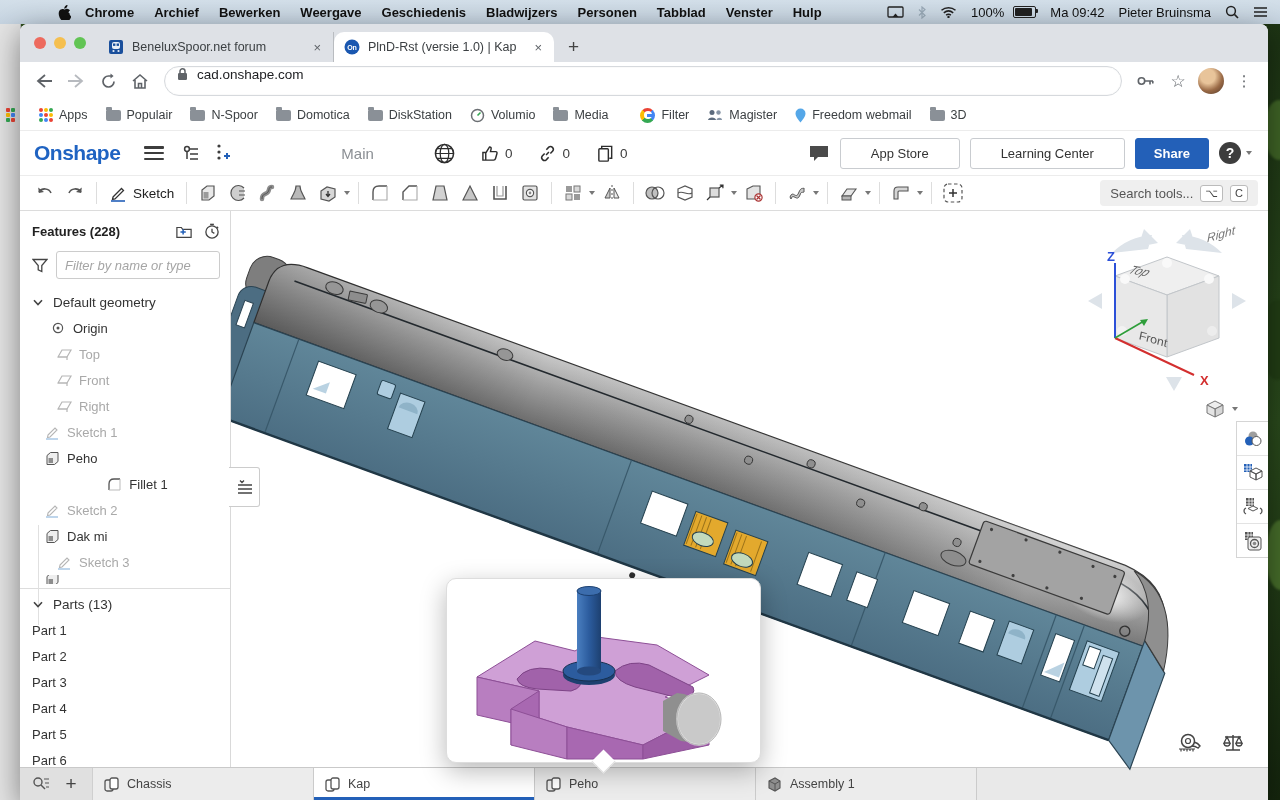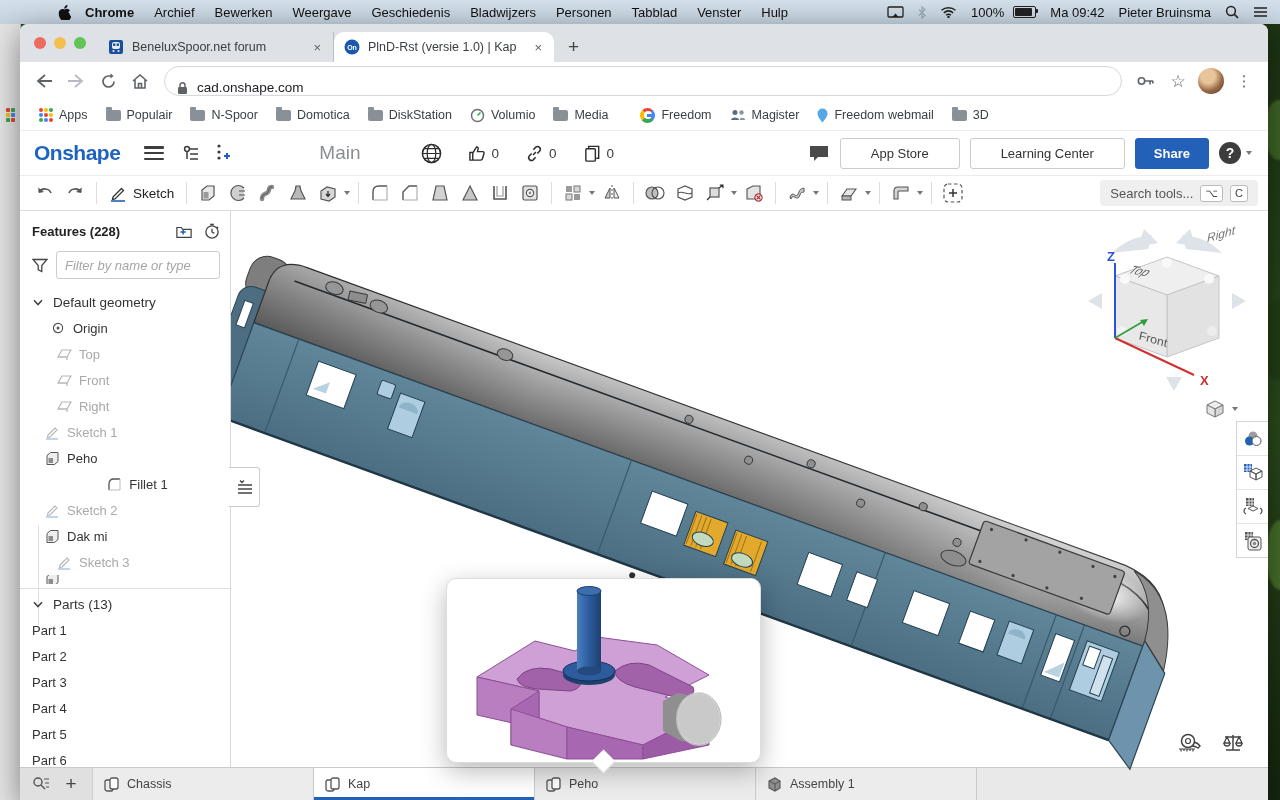--- a/index.html
+++ b/index.html
@@ -10,21 +10,21 @@
   .wp{position:absolute;border-radius:50%;filter:blur(1px);}
   
   .behind-strip{position:absolute;left:0;top:24px;width:20px;height:776px;background:#e4e4e4;border-right:1px solid #bbb;}
   .mini-grid{position:absolute;left:6px;top:84px;width:10px;height:14px;display:grid;grid-template-columns:4px 4px;gap:1px;}
   .mini-grid i{width:4px;height:4px;border-radius:1px;}
 
   
   .menubar{position:absolute;left:0;top:0;width:1280px;height:24px;background:linear-gradient(#d3dfe9,#c6d4e1);
            display:flex;align-items:center;font-size:13px;color:#111;}
   .menubar .apple{margin-left:58px;margin-right:4px;display:flex;align-items:center;}
-  .menubar .mitem{padding:0 10px;}
+  .menubar .mitem{padding:0 10px;font-weight:bold;}
   .menubar .mitem.app{font-weight:bold;}
   .menubar .spacer{flex:1;}
   .statusicon{display:flex;align-items:center;margin:0 7px;}
   .battery{width:21px;height:10px;border:1px solid #222;border-radius:2px;position:relative;margin-left:2px;}
   .battery .fill{position:absolute;left:1px;top:1px;bottom:1px;width:17px;background:#222;border-radius:1px;}
   .battery .nub{position:absolute;right:-3px;top:2px;width:2px;height:4px;background:#222;border-radius:0 1px 1px 0;}
   .mtxt{margin:0 7px;white-space:nowrap;}
 
   
   .chrome-window{position:absolute;left:20px;top:24px;width:1248px;height:776px;background:#fff;
@@ -36,41 +36,41 @@
   .tab{height:30px;display:flex;align-items:center;padding:0 10px;font-size:12.5px;color:#3c4043;max-width:230px;position:relative;}
   .tab.inactive{margin-left:78px;width:215px;border-right:1px solid #b9bcc0;}
   .tab.active{width:200px;background:#fff;border-radius:10px 10px 0 0;}
   .tab .title{flex:1;overflow:hidden;white-space:nowrap;text-overflow:ellipsis;margin:0 8px;}
   .tab .close{color:#5f6368;font-size:13px;padding:0 2px;}
   .favicon{width:16px;height:16px;flex:0 0 16px;}
   .newtab{font-size:19px;color:#444;padding:0 14px;align-self:center;margin-top:8px;}
 
   .navbar{height:38px;background:#fff;display:flex;align-items:center;padding:0 8px;}
   .navbtn{width:28px;height:28px;display:flex;align-items:center;justify-content:center;margin:0 2px;color:#5f6368;}
-  .omnibox{flex:1;height:28px;background:#fff;border:1px solid #d6d9dd;border-radius:15px;display:flex;align-items:flex-end;
+  .omnibox{flex:1;height:28px;background:#fff;border:1px solid #d6d9dd;border-radius:15px;display:flex;align-items:flex-start;
            padding:0 12px;margin:0 8px;font-size:13.5px;color:#202124;box-shadow:inset 0 0 0 1px rgba(0,0,0,0.02);}
   .omnibox .url{margin-left:9px;}
   .avatar{width:26px;height:26px;border-radius:50%;background:radial-gradient(circle at 38% 32%,#e8c49a 0 30%,#9a6a46 60%,#4a3426 100%);margin:0 4px;}
 
   .bookmarksbar{height:30px;background:#fff;display:flex;align-items:center;font-size:12.5px;color:#3c4043;padding-left:10px;border-bottom:1px solid #ececec;}
   .bm{display:flex;align-items:center;gap:6px;padding:0 9px;white-space:nowrap;}
   .bmfolder{width:15px;height:11px;background:#8a9097;border-radius:1px 2px 2px 2px;position:relative;}
   .bmfolder:before{content:"";position:absolute;top:-3px;left:0;width:6px;height:3px;background:#8a9097;border-radius:1px 1px 0 0;}
   .gicon{width:15px;height:15px;border-radius:50%;background:conic-gradient(from -45deg,#ea4335 0 25%,#4285f4 25% 50%,#34a853 50% 75%,#fbbc05 75% 100%);position:relative;}
   .gicon:before{content:"";position:absolute;inset:3.5px;background:#fff;border-radius:50%;}
   .gicon:after{content:"";position:absolute;right:1px;top:6.5px;width:7px;height:2.5px;background:#4285f4;}
   .appsgrid{width:14px;height:14px;display:grid;grid-template-columns:repeat(3,4px);grid-auto-rows:4px;gap:1px;}
   .appsgrid i{border-radius:50%;}
 
   
   .os-header{height:44px;background:#fff;display:flex;align-items:center;padding:0 14px;}
   .os-logo{font-size:21px;font-weight:bold;color:#1f63c2;letter-spacing:-0.5px;margin-right:14px;}
   .hamb{width:20px;height:14px;display:flex;flex-direction:column;justify-content:space-between;margin:0 10px;}
   .hamb i{height:2.5px;background:#3d3d3d;border-radius:1px;}
-  .doc-title{color:#8b8f94;font-size:19px;margin-left:82px;}
+  .doc-title{color:#8b8f94;font-size:15px;margin-left:104px;}
   .hicon{display:flex;align-items:center;color:#3c3c3c;margin-left:26px;font-size:13.5px;gap:5px;}
   .btn{border:1px solid #c9ccd0;border-radius:3px;background:#fff;color:#333;font-size:13px;padding:7px 30px;margin-left:10px;white-space:nowrap;}
   .btn.share{background:#2360b8;border-color:#2360b8;color:#fff;font-weight:bold;padding:7px 18px;}
   .helpwrap{display:flex;align-items:center;margin-left:10px;gap:4px;}
   .helpcircle{width:22px;height:22px;border-radius:50%;background:#3d3d3d;color:#fff;font-weight:bold;font-size:14px;display:flex;align-items:center;justify-content:center;}
 
   .os-toolbar{height:34px;background:#fff;border-top:1px solid #ececec;border-bottom:1px solid #dcdcdc;display:flex;align-items:center;padding:0 10px;}
   .cadicon{width:24px;height:24px;display:flex;align-items:center;justify-content:center;color:#4a4a4a;margin:0 3px;}
   .cadicon svg{display:block;}
   .tbsep{width:1px;height:22px;background:#ddd;margin:0 6px;}
@@ -307,21 +307,21 @@
             <path d="M7.5 7.5 L10.5 4.5" stroke="#34a853" stroke-width="1.6"></path>
           </svg>
         <span>Volumio</span>
       </span>
       <span class="bm">
           <span class="bmfolder"></span>
           <span>Media</span>
         </span>
       <span class="bm" style="margin-left:14px;">
           <span class="gicon"></span>
-          <span>Freedom</span>
+          <span>Filter</span>
         </span>
       <span class="bm">
         <svg width="16" height="12" viewBox="0 0 16 12">
             <circle cx="5" cy="3.5" r="2.5" fill="#5d6b7d"></circle>
             <path d="M1 11 C1 7.5 9 7.5 9 11 Z" fill="#5d6b7d"></path>
             <circle cx="11.5" cy="3.5" r="2.2" fill="#8795a6"></circle>
             <path d="M9.5 11 C10 8 15 8 15 11 Z" fill="#8795a6"></path>
           </svg>
         <span>Magister</span>
       </span>

